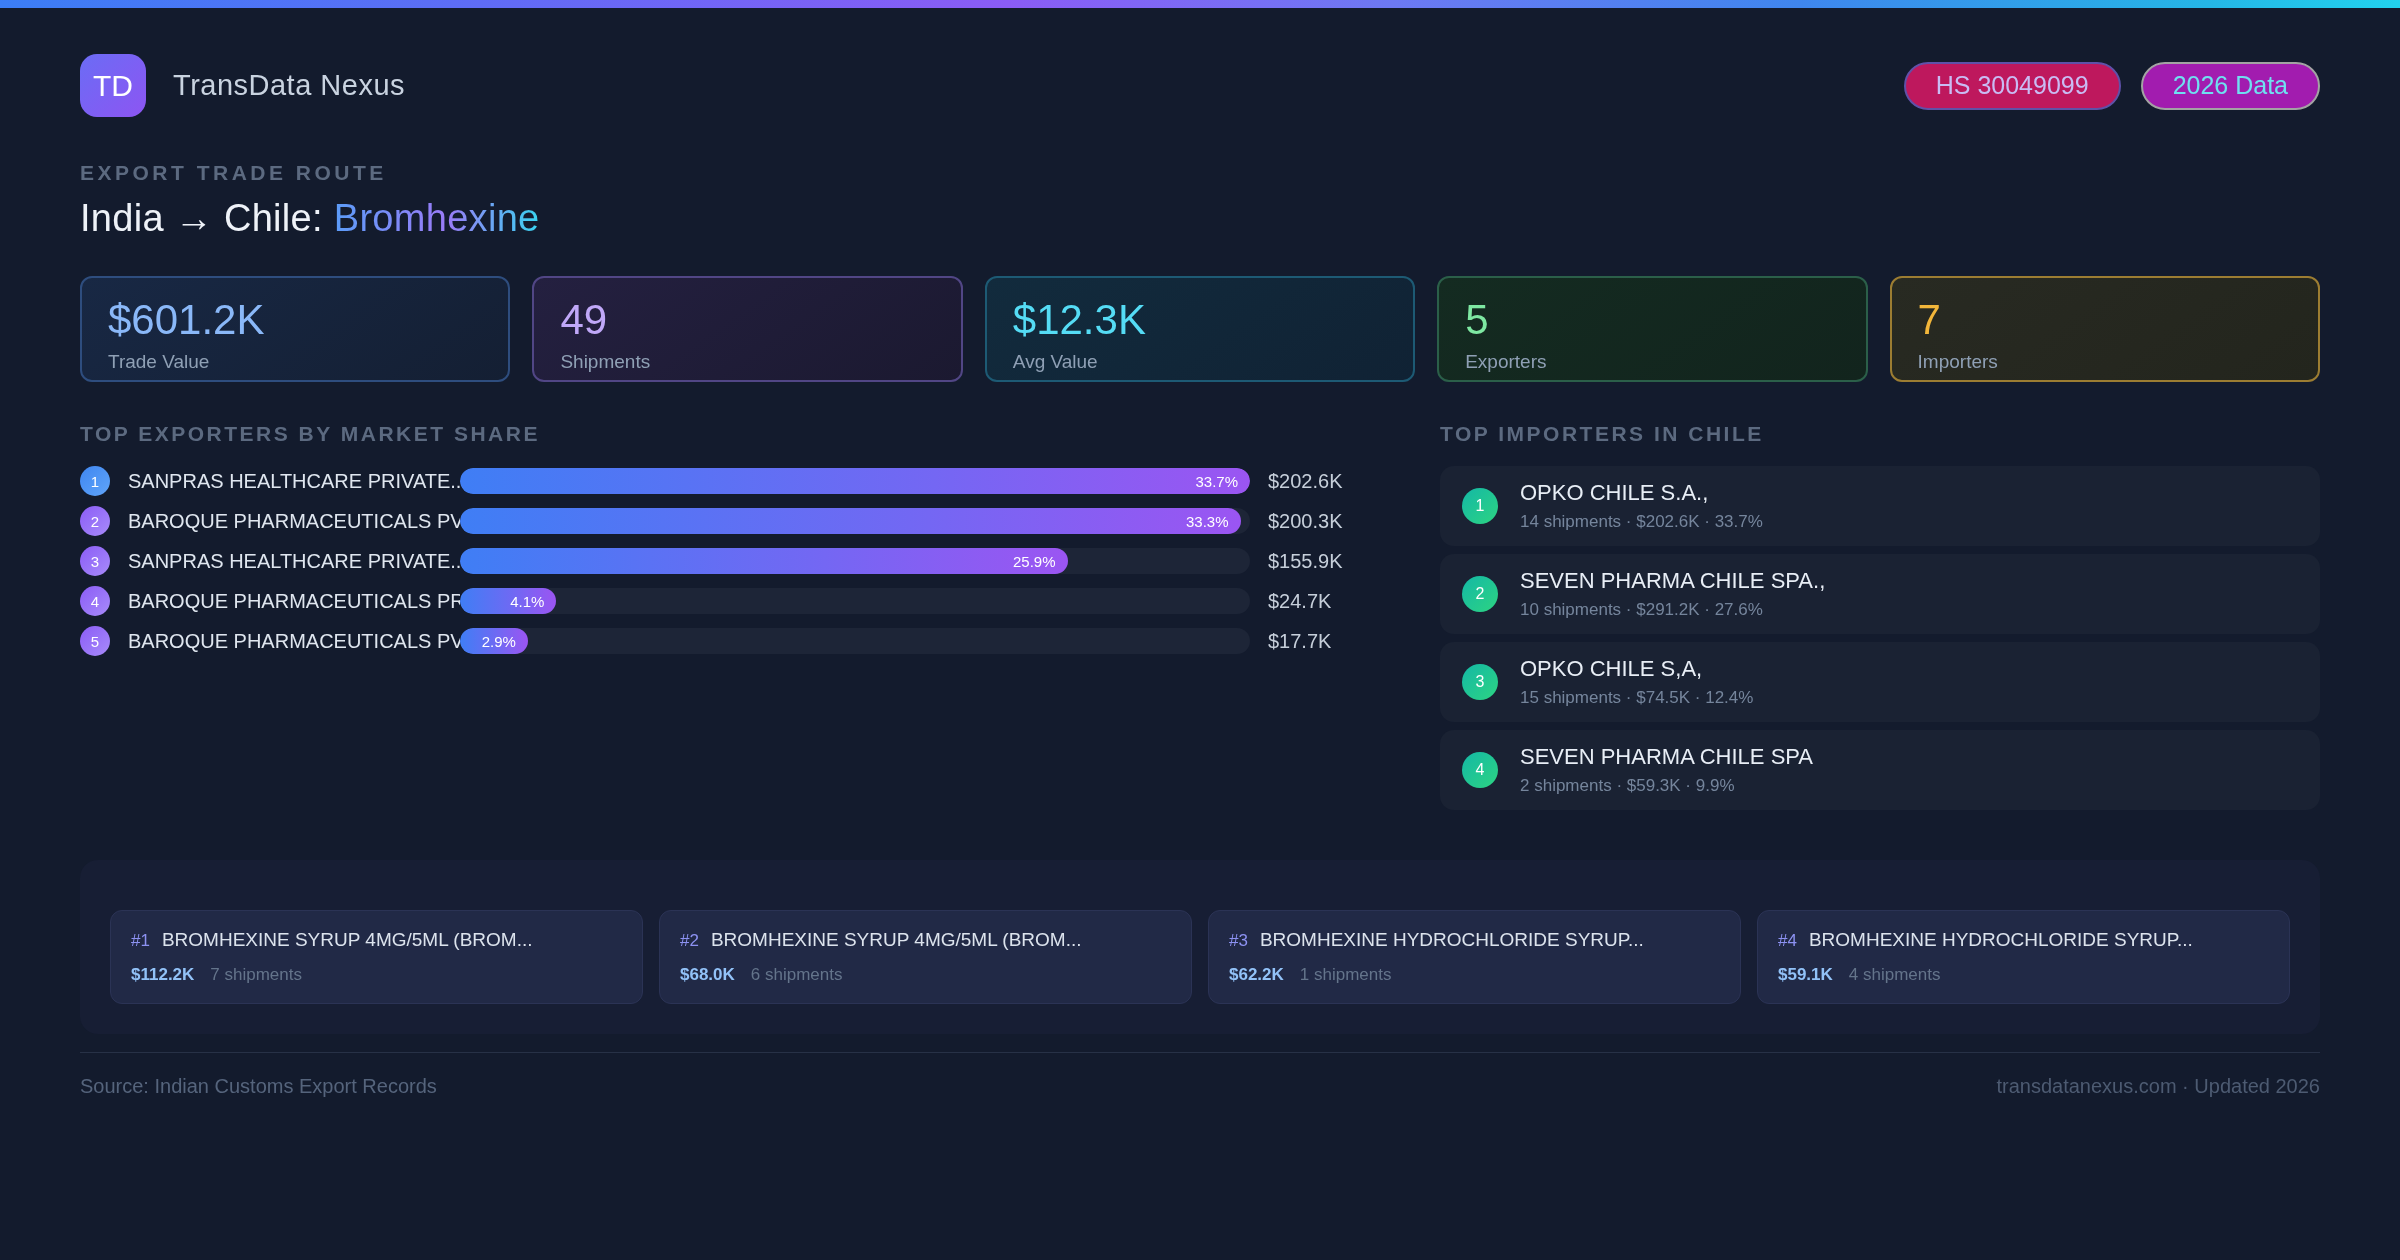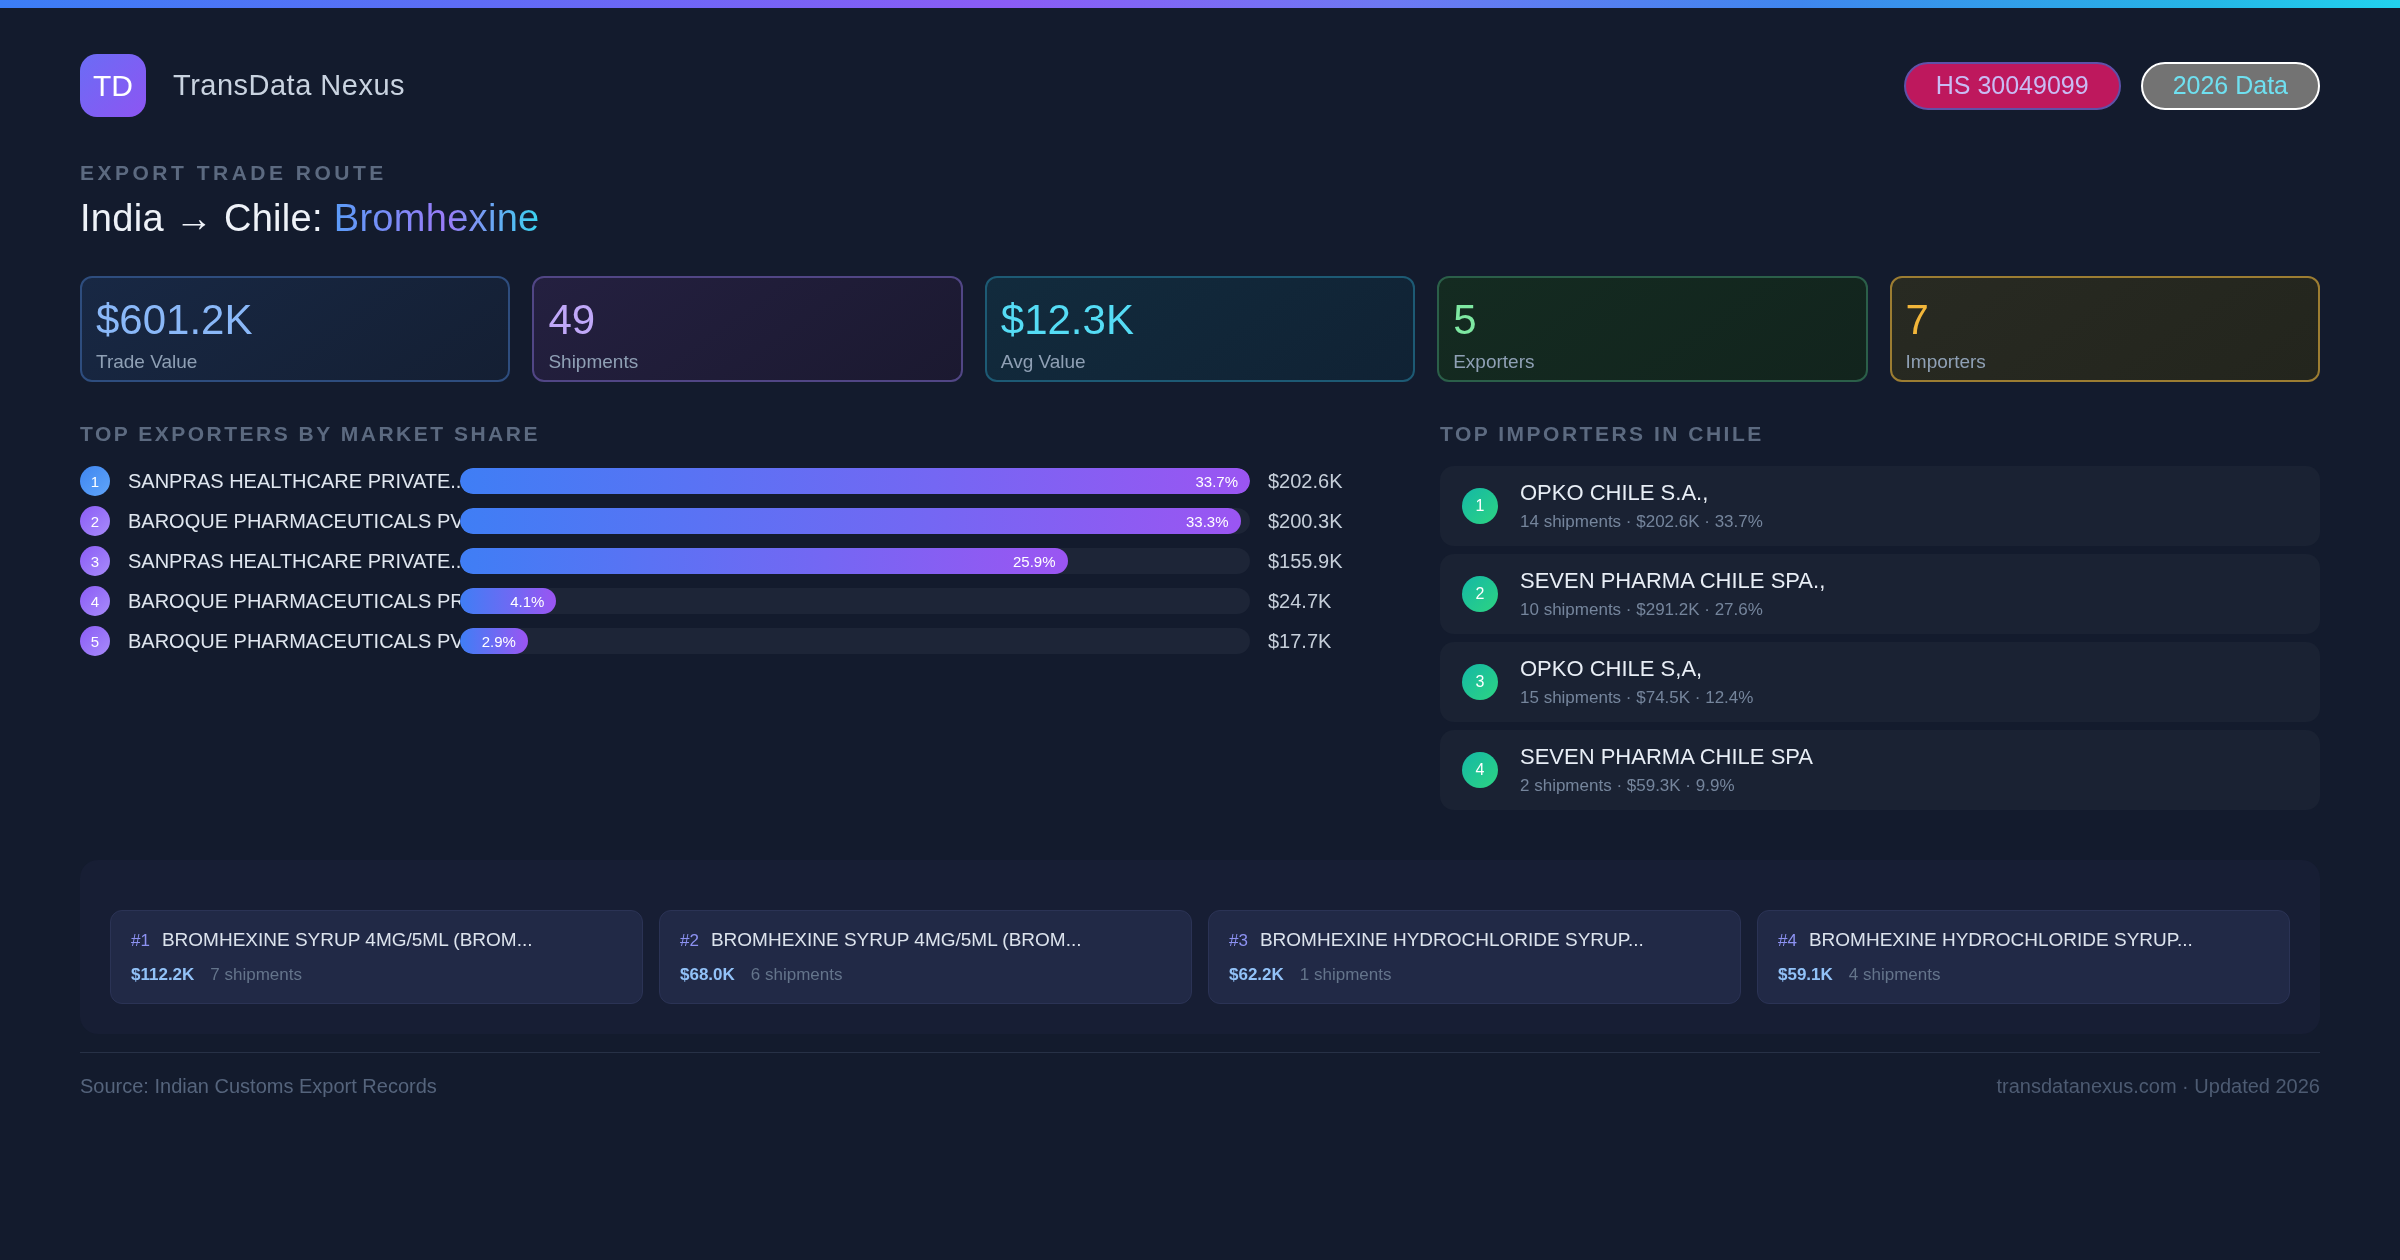--- a/index.html
+++ b/index.html
@@ -24,33 +24,33 @@
     color: #ffffff; font-size: 30px; font-weight: 500;
     display: flex; align-items: center; justify-content: center;
   }
   .brand-name { margin-left: 27px; font-size: 29px; color: #c9d3e0; letter-spacing: 0.5px; }
   .badges { display: flex; gap: 20px; }
   .badge {
     height: 48px; padding: 0 30px; border-radius: 26px;
     display: flex; align-items: center; font-size: 25px;
   }
   .badge--hs { border: 2px solid #5f51a8; background: #be185d; color: #c9bcf4; }
-  .badge--year { border: 2px solid #ffffff; background: #737373; color: #6fe0f0; }
+  .badge--year { border: 2px solid #a3a3a3; background: #a21caf; color: #6fe0f0; }
 
   
   .eyebrow { margin-top: 44px; font-size: 21px; letter-spacing: 3.5px; color: #5c6a80; font-weight: 600; }
   .title { margin-top: 12px; font-size: 38px; font-weight: 500; color: #eef2f8; letter-spacing: 0.3px; }
   .title-accent {
     background: linear-gradient(90deg, #5b9cf8 0%, #9a7bf7 55%, #38d4f0 100%);
     -webkit-background-clip: text; background-clip: text; color: transparent;
   }
 
   
   .stats { margin-top: 36px; display: grid; grid-template-columns: repeat(5, 1fr); gap: 22px; }
-  .stat { height: 106px; border-radius: 12px; border: 2px solid; padding: 18px 14px; }
+  .stat { height: 106px; border-radius: 12px; border: 2px solid; padding: 18px 26px; }
   .stat-value { font-size: 42px; font-weight: 500; }
   .stat-label { margin-top: 7px; font-size: 19px; color: #8fa0b5; }
   .stat--blue   { border-color: #2e4d7e; background: linear-gradient(145deg, #182844 0%, #141f33 100%); }
   .stat--blue   .stat-value { color: #8ab8f8; }
   .stat--purple { border-color: #514685; background: linear-gradient(145deg, #242040 0%, #1b1930 100%); }
   .stat--purple .stat-value { color: #c0a8f8; }
   .stat--cyan   { border-color: #1d5a74; background: linear-gradient(145deg, #122b3d 0%, #102234 100%); }
   .stat--cyan   .stat-value { color: #55dcf5; }
   .stat--green  { border-color: #2b5f49; background: linear-gradient(145deg, #142b21 0%, #12241d 100%); }
   .stat--green  .stat-value { color: #7ee8a2; }

